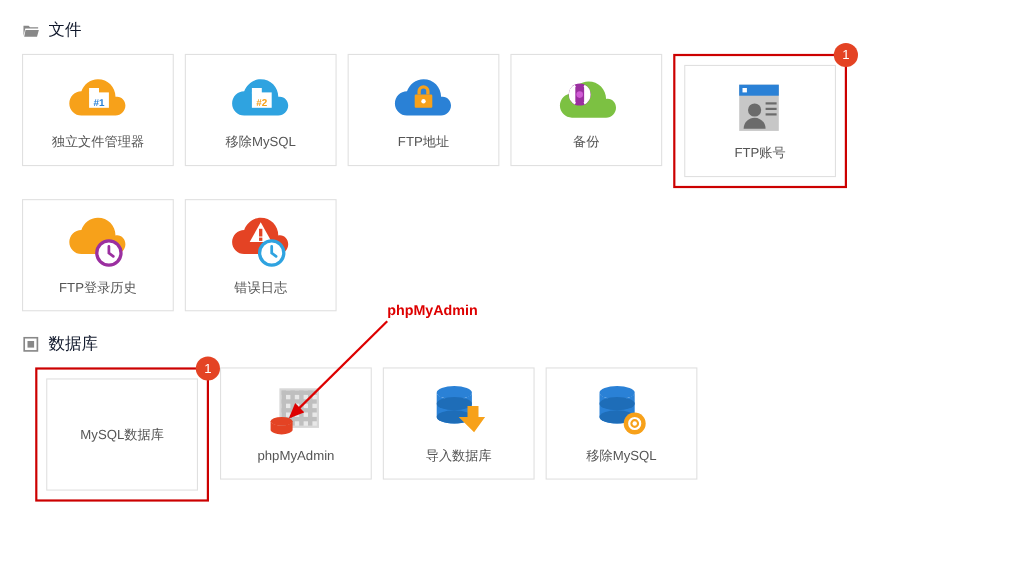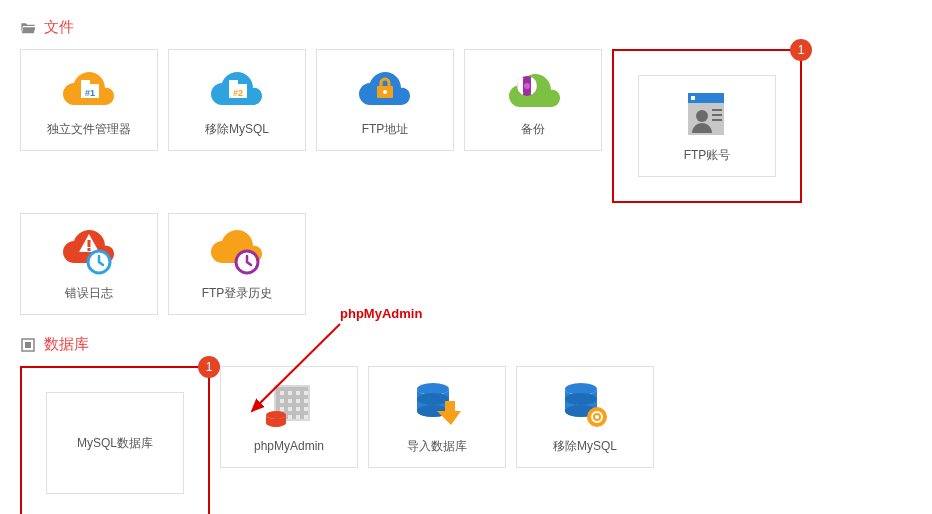--- a/index.html
+++ b/index.html
@@ -8,21 +8,21 @@
     font-size: 13px;
     color: #333;
     background: #fff;
     width: 932px;
     padding: 10px 20px;
   }
   .section-header {
     display: flex;
     align-items: center;
     gap: 8px;
-    color: #ef4444;
+    color: #0f172a;
     font-size: 15px;
     margin: 8px 0 12px 0;
   }
   .section-header svg { width: 16px; height: 14px; }
   .grid {
     display: flex;
     flex-wrap: wrap;
     gap: 10px;
     margin-bottom: 20px;
   }
@@ -46,21 +46,21 @@
   }
   .icon-box {
     width: 60px;
     height: 50px;
     display: flex;
     align-items: center;
     justify-content: center;
   }
   .highlight-box {
     border: 2px solid #c00;
-    padding: 24px;
+    padding: 8px;
   }
   .highlight-wrap {
     position: relative;
     display: inline-block;
   }
   .badge {
     position: absolute;
     top: -10px;
     right: -10px;
     width: 22px;
@@ -165,55 +165,55 @@
           </svg>
         </div>
         <div class="label">FTP账号</div>
       </div>
     </div>
   </div>
 
   <div class="tile">
     <div class="icon-box">
       <svg width="56" height="48" viewBox="0 0 56 48">
+        <path fill="#f7a11a" d="M44 18c0-9-7-16-16-16-7 0-13 5-15 11-6 0-11 5-11 11s5 11 11 11h31c5 0 9-4 9-9s-4-9-9-8z"></path>
+        <circle cx="38" cy="34" r="11" fill="#fff"></circle>
+        <circle cx="38" cy="34" r="11" fill="none" stroke="#9b2fa0" stroke-width="3"></circle>
+        <path d="M38 28v6l4 3" stroke="#9b2fa0" stroke-width="2.5" fill="none" stroke-linecap="round"></path>
+      </svg>
+    </div>
+    <div class="label">FTP登录历史</div>
+  </div>
+
+  <div class="tile">
+    <div class="icon-box">
+      <svg width="56" height="48" viewBox="0 0 56 48">
         <path fill="#e44324" d="M44 18c0-9-7-16-16-16-7 0-13 5-15 11-6 0-11 5-11 11s5 11 11 11h31c5 0 9-4 9-9s-4-9-9-8z"></path>
         <path fill="#fff" d="M28 6l10 18H18z"></path>
         <rect x="26.5" y="12" width="3" height="7" fill="#e44324"></rect>
         <rect x="26.5" y="20" width="3" height="3" fill="#e44324"></rect>
         <circle cx="38" cy="34" r="11" fill="#fff"></circle>
         <circle cx="38" cy="34" r="11" fill="none" stroke="#2fa3e0" stroke-width="3"></circle>
         <path d="M38 28v6l4 3" stroke="#2fa3e0" stroke-width="2.5" fill="none" stroke-linecap="round"></path>
       </svg>
     </div>
     <div class="label">错误日志</div>
   </div>
 
-  <div class="tile">
-    <div class="icon-box">
-      <svg width="56" height="48" viewBox="0 0 56 48">
-        <path fill="#f7a11a" d="M44 18c0-9-7-16-16-16-7 0-13 5-15 11-6 0-11 5-11 11s5 11 11 11h31c5 0 9-4 9-9s-4-9-9-8z"></path>
-        <circle cx="38" cy="34" r="11" fill="#fff"></circle>
-        <circle cx="38" cy="34" r="11" fill="none" stroke="#9b2fa0" stroke-width="3"></circle>
-        <path d="M38 28v6l4 3" stroke="#9b2fa0" stroke-width="2.5" fill="none" stroke-linecap="round"></path>
-      </svg>
-    </div>
-    <div class="label">FTP登录历史</div>
-  </div>
-
 </div>
 
 <div class="section-header">
   <svg width="14" height="14" viewBox="0 0 14 14">
     <rect x="1" y="1" width="12" height="12" fill="none" stroke="#888" stroke-width="1.5"></rect>
     <rect x="4" y="4" width="6" height="6" fill="#888"></rect>
   </svg>
   <span>数据库</span>
 </div>
 
-<div style="position:relative;">
+<div style="position:relative;margin-left:12px;">
 
   <div class="annotation-label" style="left:320px; top:-60px;">phpMyAdmin</div>
 
   <svg class="arrow-svg" style="left:220px; top:-50px;" width="120" height="110">
     <defs>
       <marker id="ah" markerWidth="8" markerHeight="8" refX="6" refY="3" orient="auto">
         <path d="M0,0 L7,3 L0,6 z" fill="#d00"></path>
       </marker>
     </defs>
     <line x1="100" y1="8" x2="12" y2="95" stroke="#d00" stroke-width="2" marker-end="url(#ah)"></line>

